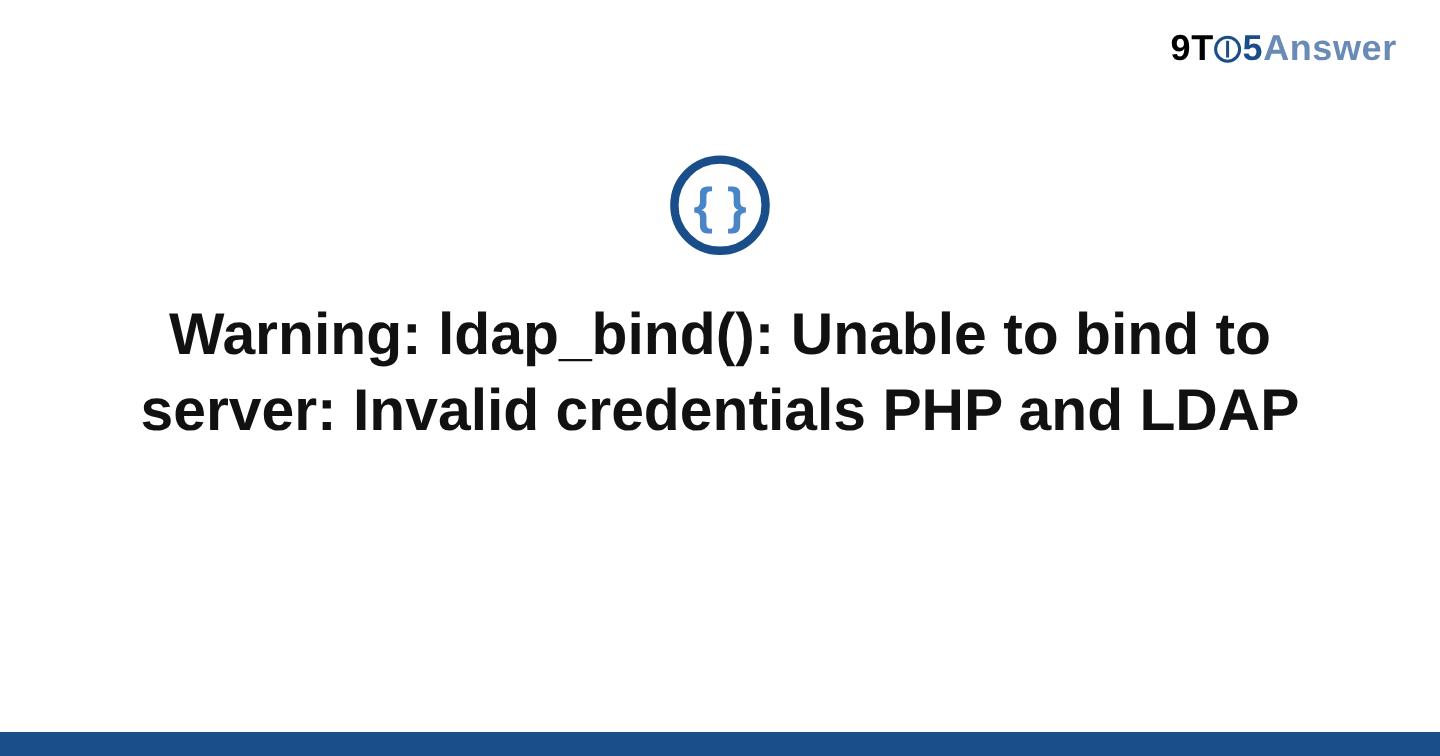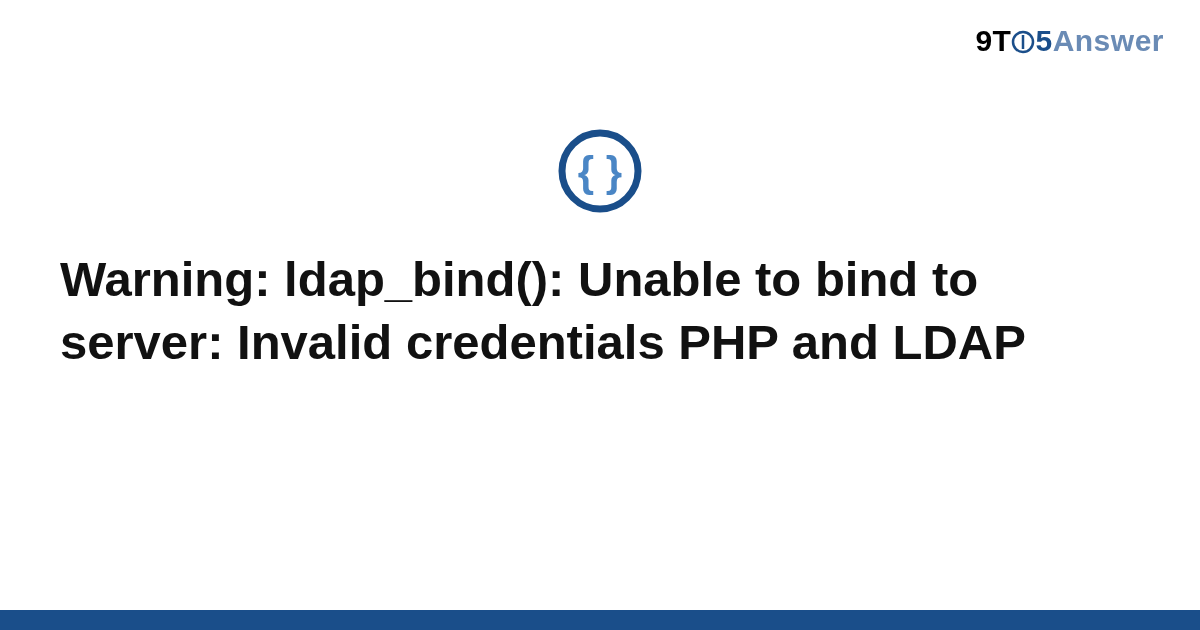--- a/index.html
+++ b/index.html
@@ -32,21 +32,21 @@
       position: absolute;
       top: 128px;
       left: 50%;
       transform: translateX(-50%);
     }
     .headline {
       position: absolute;
       top: 248px;
       left: 0;
       right: 0;
-      text-align: left;
+      text-align: center;
       padding: 0 60px;
     }
     .headline h1 {
       font-size: 49px;
       line-height: 1.28;
       font-weight: 700;
       color: #111111;
       font-family: Arial, Helvetica, sans-serif;
     }
     .footer-bar {

